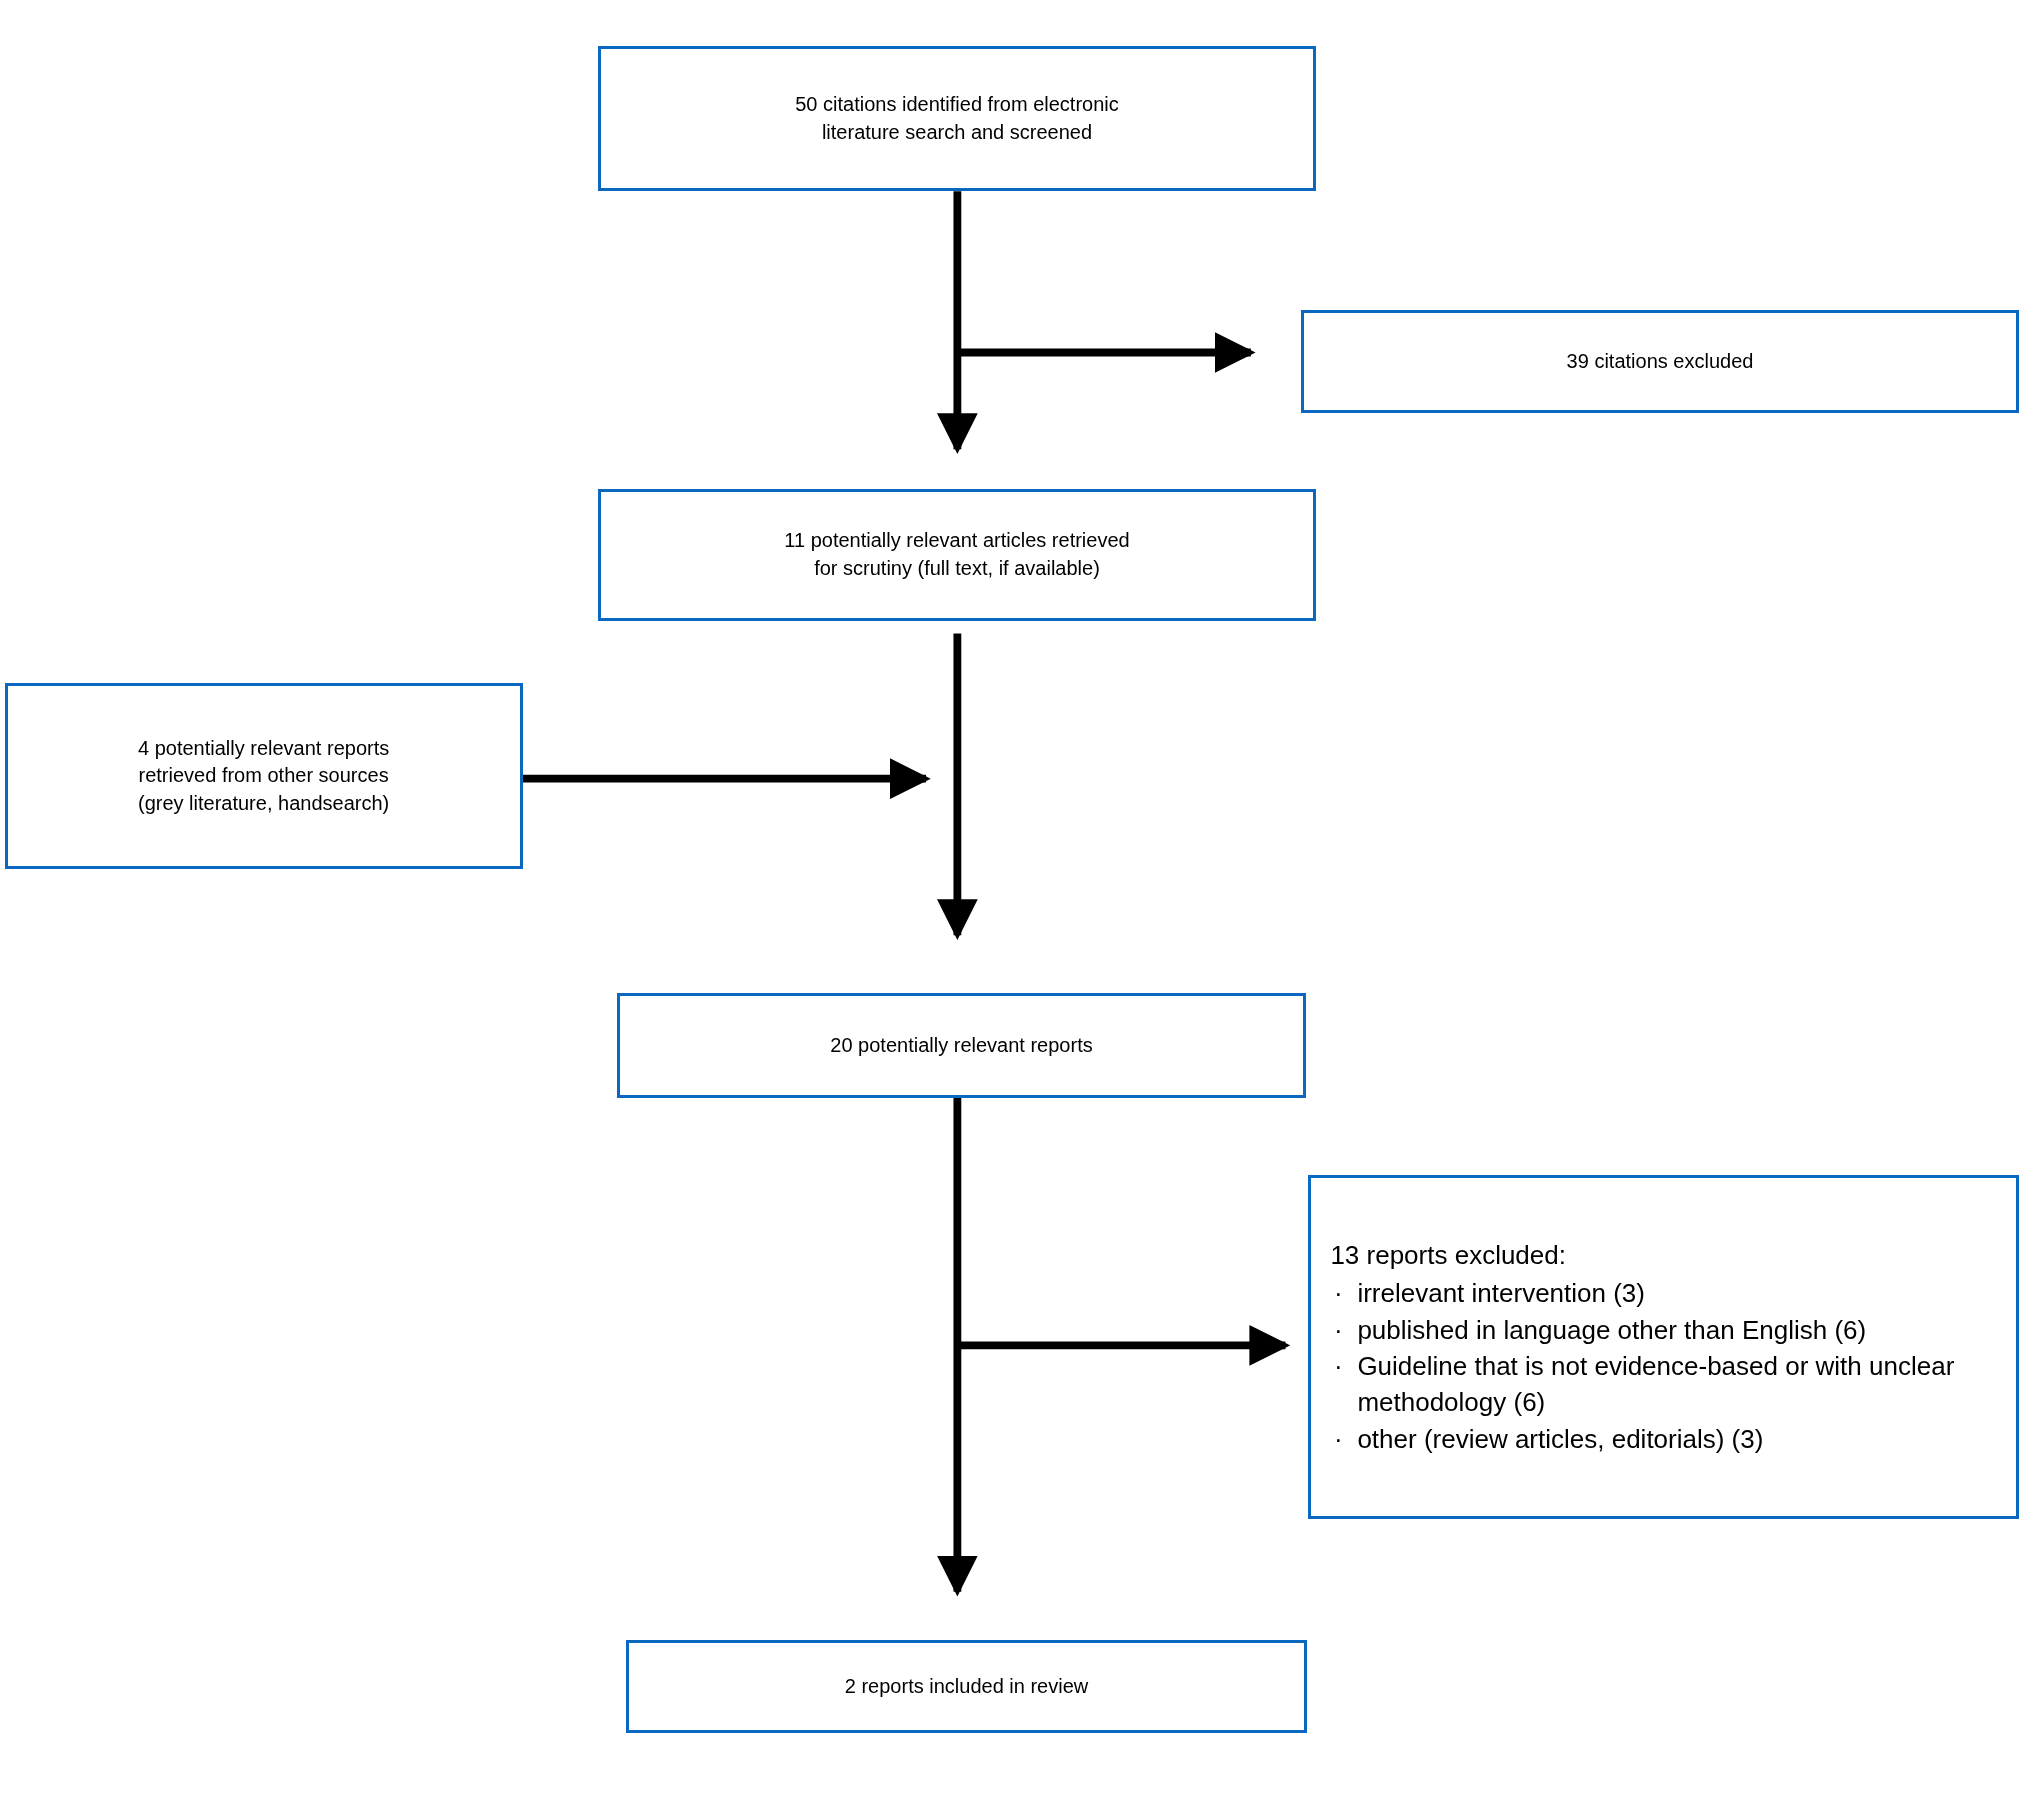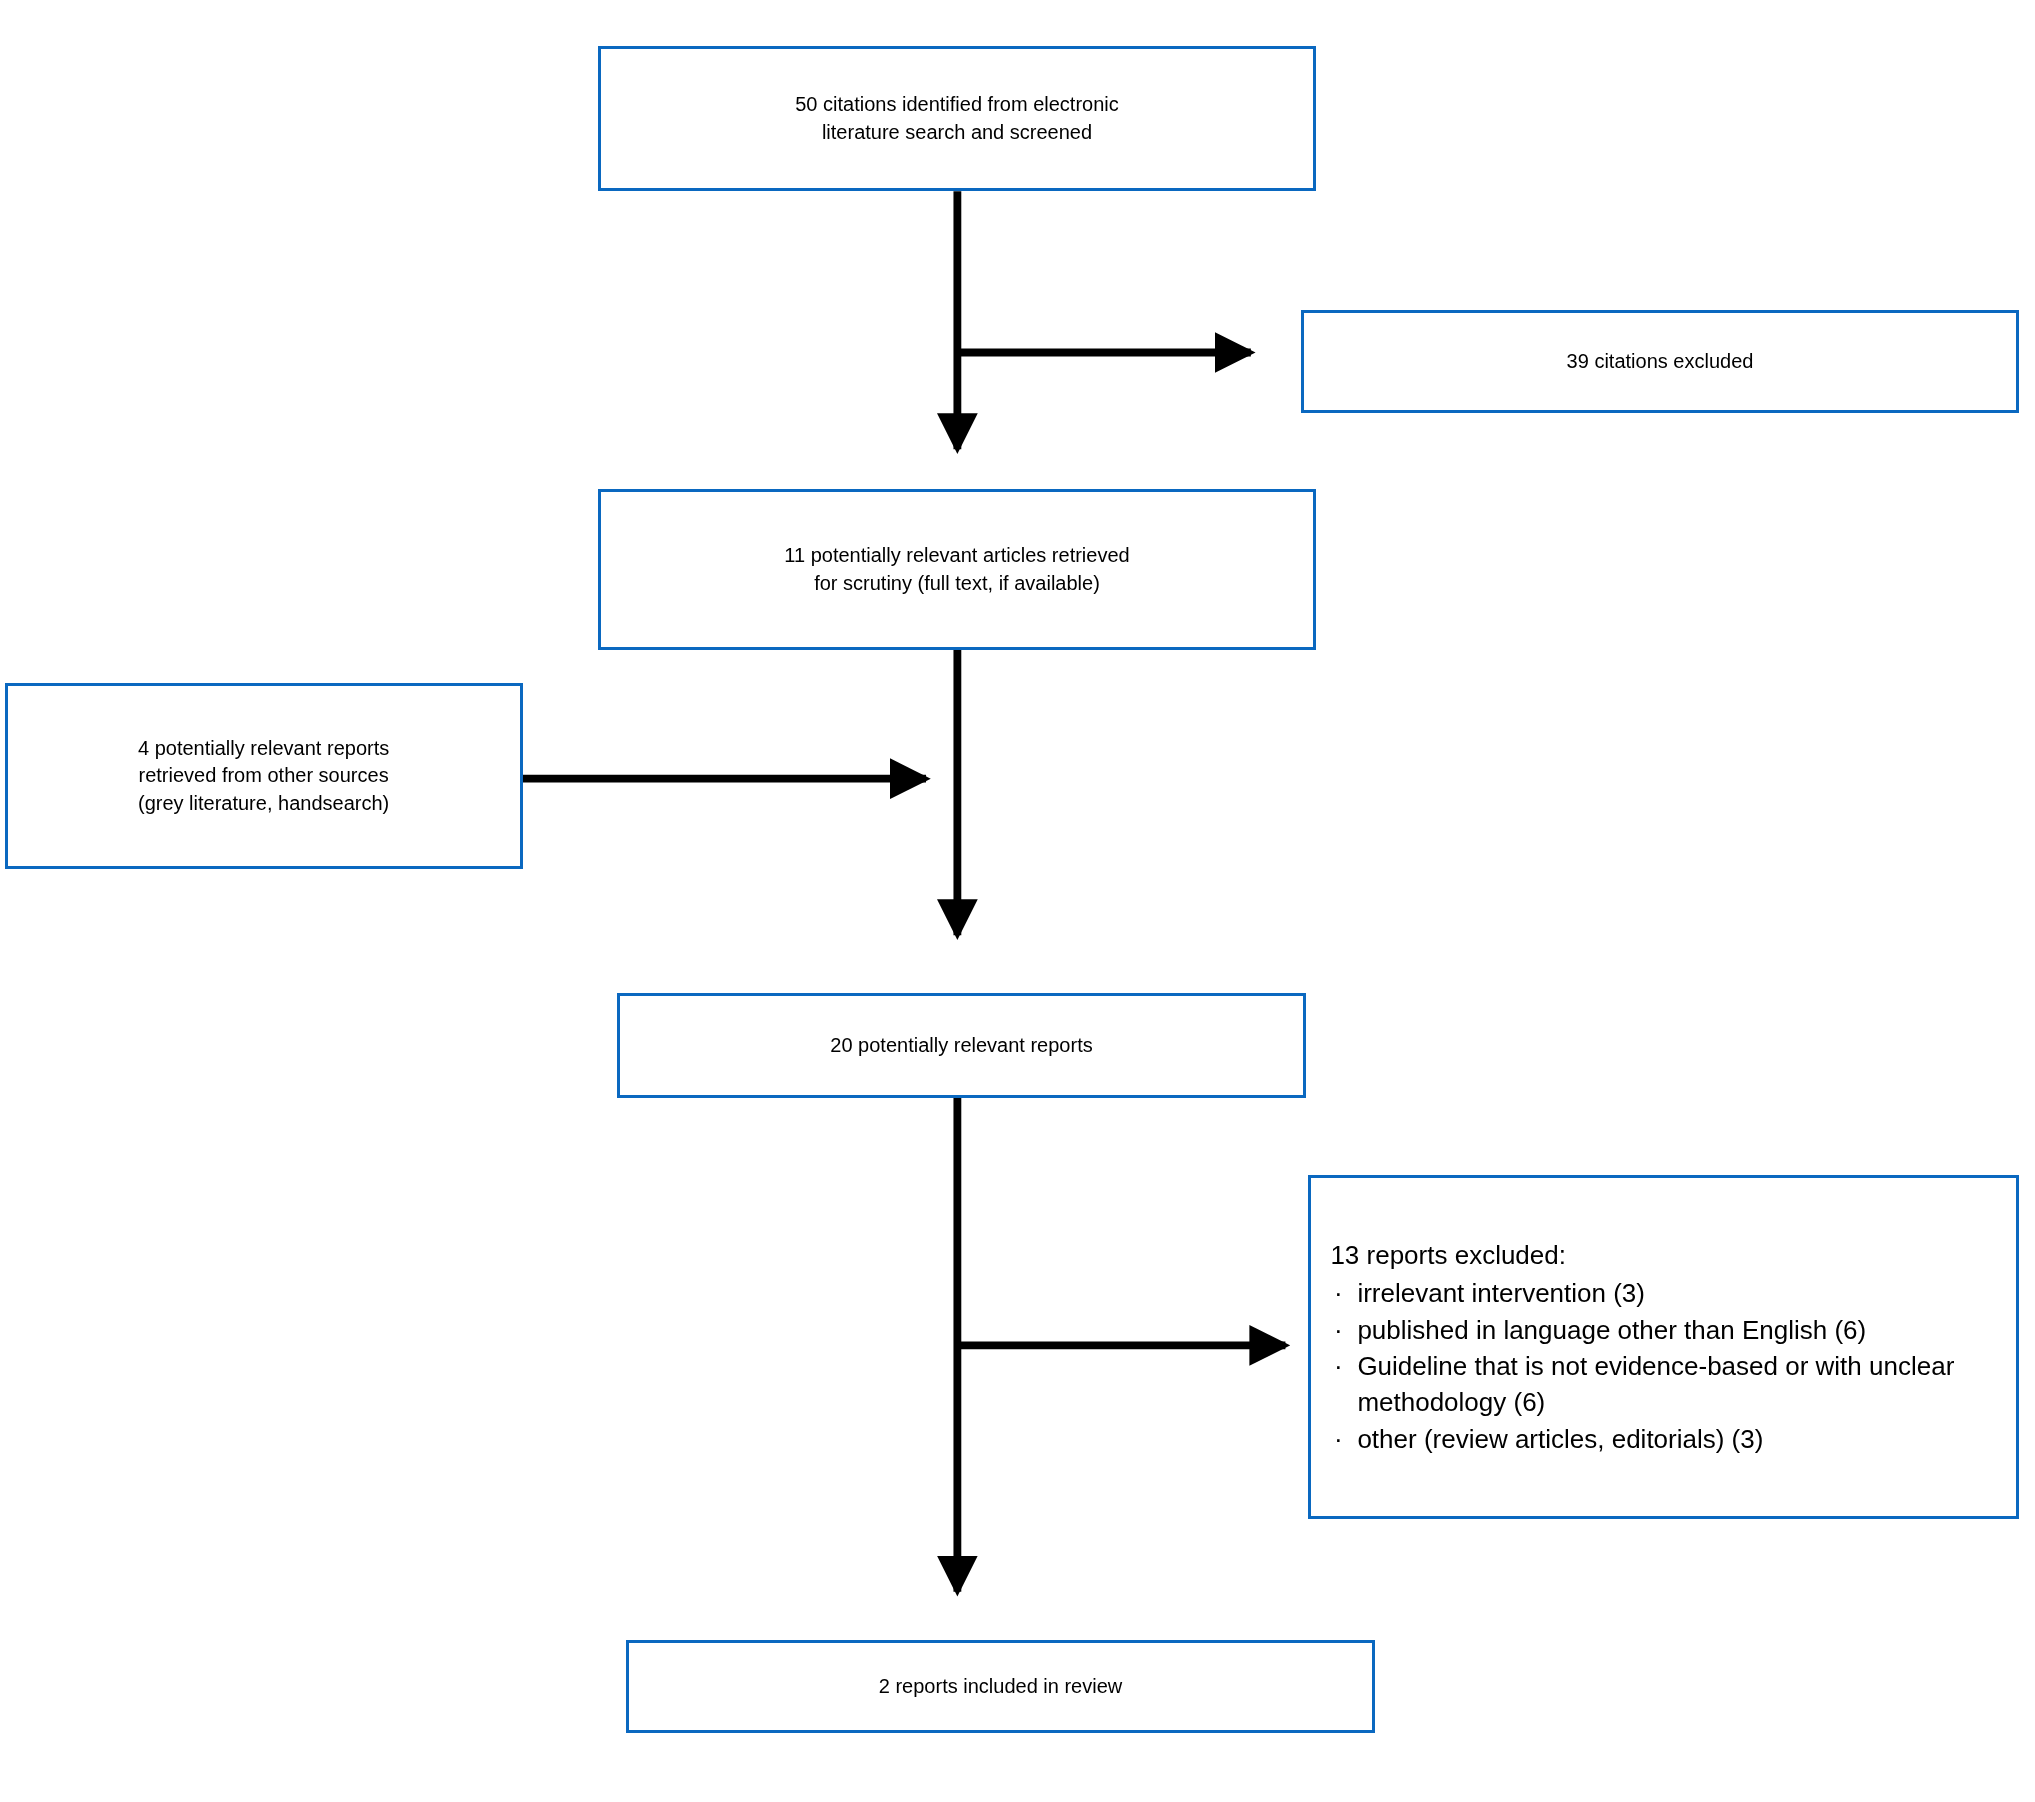--- a/index.html
+++ b/index.html
@@ -110,21 +110,21 @@
 
   <div class="box" style="left:598px; top:46px; width:718px; height:145px;">
     <span class="box-text">50 citations identified from electronic
 literature search and screened</span>
   </div>
 
   <div class="box" style="left:1301px; top:298px; width:718px; height:103px;margin-top:12px;">
     <span class="box-text">39 citations excluded</span>
   </div>
 
-  <div class="box" style="left:598px; top:489px; width:718px; height:161px;">
+  <div class="box" style="left:598px; top:489px; width:718px; height:132px;">
     <span class="box-text">11 potentially relevant articles retrieved
 for scrutiny (full text, if available)</span>
   </div>
 
   <div class="box" style="left:4.6px; top:683px; width:518px; height:186px;">
     <span class="box-text">4 potentially relevant reports
 retrieved from other sources
 (grey literature, handsearch)</span>
   </div>
 
@@ -149,18 +149,18 @@
           <span>Guideline that is not evidence-based or with unclear methodology (6)</span>
         </li>
         <li>
           <span class="bullet">·</span>
           <span>other (review articles, editorials) (3)</span>
         </li>
       </ul>
     </div>
   </div>
 
-  <div class="box" style="left:626px; top:1640px; width:749px; height:93px;">
+  <div class="box" style="left:626px; top:1640px; width:681px; height:93px;">
     <span class="box-text">2 reports included in review</span>
   </div>
 
 </div>
 
 
 </body></html>

